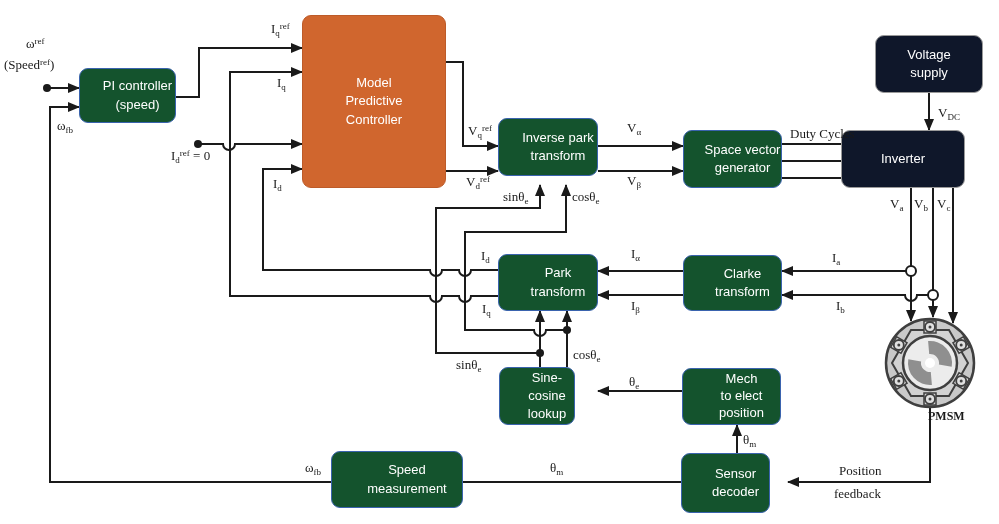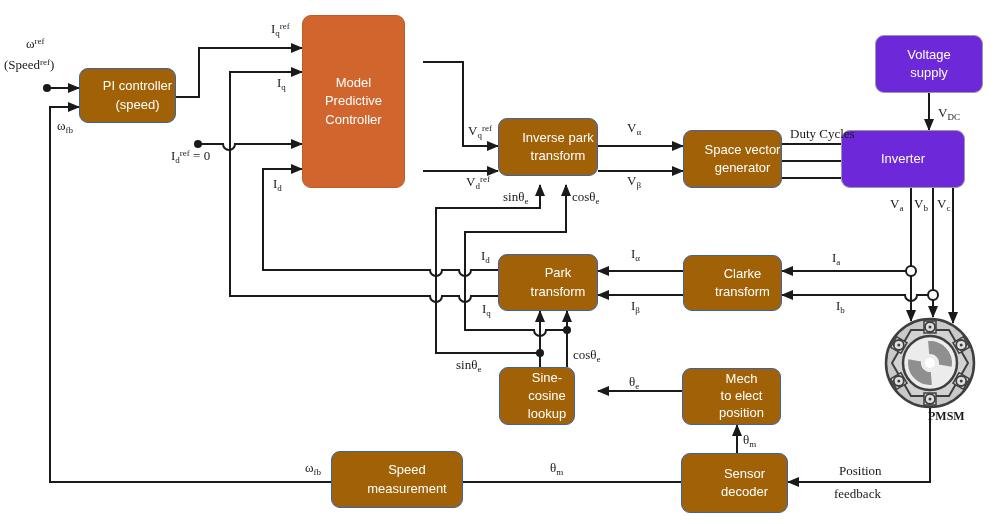--- a/index.html
+++ b/index.html
@@ -3,23 +3,23 @@
 <meta charset="utf-8">
 <style>
   html,body{margin:0;padding:0;background:#ffffff;}
   .canvas{position:relative;width:999px;height:524px;background:#ffffff;overflow:hidden;
           font-family:"Liberation Sans",sans-serif;}
   svg.wires{position:absolute;left:0;top:0;width:999px;height:524px;}
   svg.wires path.w{fill:none;stroke:#1a1a1a;stroke-width:2;}
   .block{position:absolute;border-radius:9px;display:flex;align-items:center;justify-content:center;
          text-align:center;color:#ffffff;font-size:13px;line-height:1.4;white-space:pre-line;
          box-sizing:border-box;}
-  .blue{background:#a16207;border:1.5px solid #3a63ae;padding-left:20px;}
+  .blue{background:#14532d;border:1.5px solid #3a63ae;padding-left:20px;}
   .orange{background:#D0662E;border:1.5px solid #bd5b29;}
-  .gray{background:#6d28d9;border:1.5px solid #9a9a9a;}
+  .gray{background:#0f172a;border:1.5px solid #9a9a9a;}
   .sig{position:absolute;font-size:13px;color:#1a1a1a;line-height:1;white-space:nowrap;font-family:Liberation Serif, serif;}
   .sig sub{font-size:9px;vertical-align:-3px;line-height:1;}
   .sig sup{font-size:9px;vertical-align:4px;line-height:1;}
   .sig.bold{font-weight:bold;font-size:12px;}
 </style>
 </head>
 <body>
 
 <div class="canvas">
 
@@ -97,40 +97,40 @@
         <circle cx="961.2" cy="381" r="1.5"></circle>
           <circle cx="930" cy="399" r="1.5"></circle>
         <circle cx="898.8" cy="381" r="1.5"></circle>
           <circle cx="898.8" cy="345" r="1.5"></circle>
       </g>
     </g>
   </svg>
 
   <div class="block blue" style="left:79px;top:68px;width:97px;height:55px">PI controller
 (speed)</div>
-  <div class="block orange" style="left:302px;top:15px;width:103px;height:173px">Model
+  <div class="block orange" style="left:302px;top:15px;width:144px;height:173px">Model
 Predictive
 Controller</div>
   <div class="block blue" style="left:498px;top:118px;width:100px;height:58px">Inverse park
 transform</div>
   <div class="block blue" style="left:683px;top:130px;width:99px;height:58px">Space vector
 generator</div>
   <div class="block gray" style="left:875px;top:35px;width:108px;height:58px">Voltage
 supply</div>
   <div class="block gray" style="left:841px;top:130px;width:124px;height:58px">Inverter</div>
   <div class="block blue" style="left:498px;top:254px;width:100px;height:57px">Park
 transform</div>
   <div class="block blue" style="left:683px;top:255px;width:99px;height:56px">Clarke
 transform</div>
   <div class="block blue" style="left:499px;top:367px;width:76px;height:58px">Sine-cosine
 lookup</div>
   <div class="block blue" style="left:682px;top:368px;width:99px;height:57px;line-height:1.3">Mech
 to elect
 position</div>
-  <div class="block blue" style="left:681px;top:453px;width:107px;height:60px">Sensor
+  <div class="block blue" style="left:681px;top:453px;width:89px;height:60px">Sensor
 decoder</div>
   <div class="block blue" style="left:331px;top:451px;width:132px;height:57px">Speed
 measurement</div>
 
   <span class="sig" style="left:26px;top:37px"><span>ω</span><sup>ref</sup></span>
   <span class="sig" style="left:4px;top:58px"><span>(Speed</span><sup>ref</sup><span>)</span></span>
   <span class="sig" style="left:57px;top:119px"><span>ω</span><sub>fb</sub></span>
   <span class="sig" style="left:271px;top:22px"><span>I</span><sub>q</sub><sup>ref</sup></span>
   <span class="sig" style="left:277px;top:76px"><span>I</span><sub>q</sub></span>
   <span class="sig" style="left:171px;top:149px"><span>I</span><sub>d</sub><sup>ref</sup><span> = 0</span></span>

